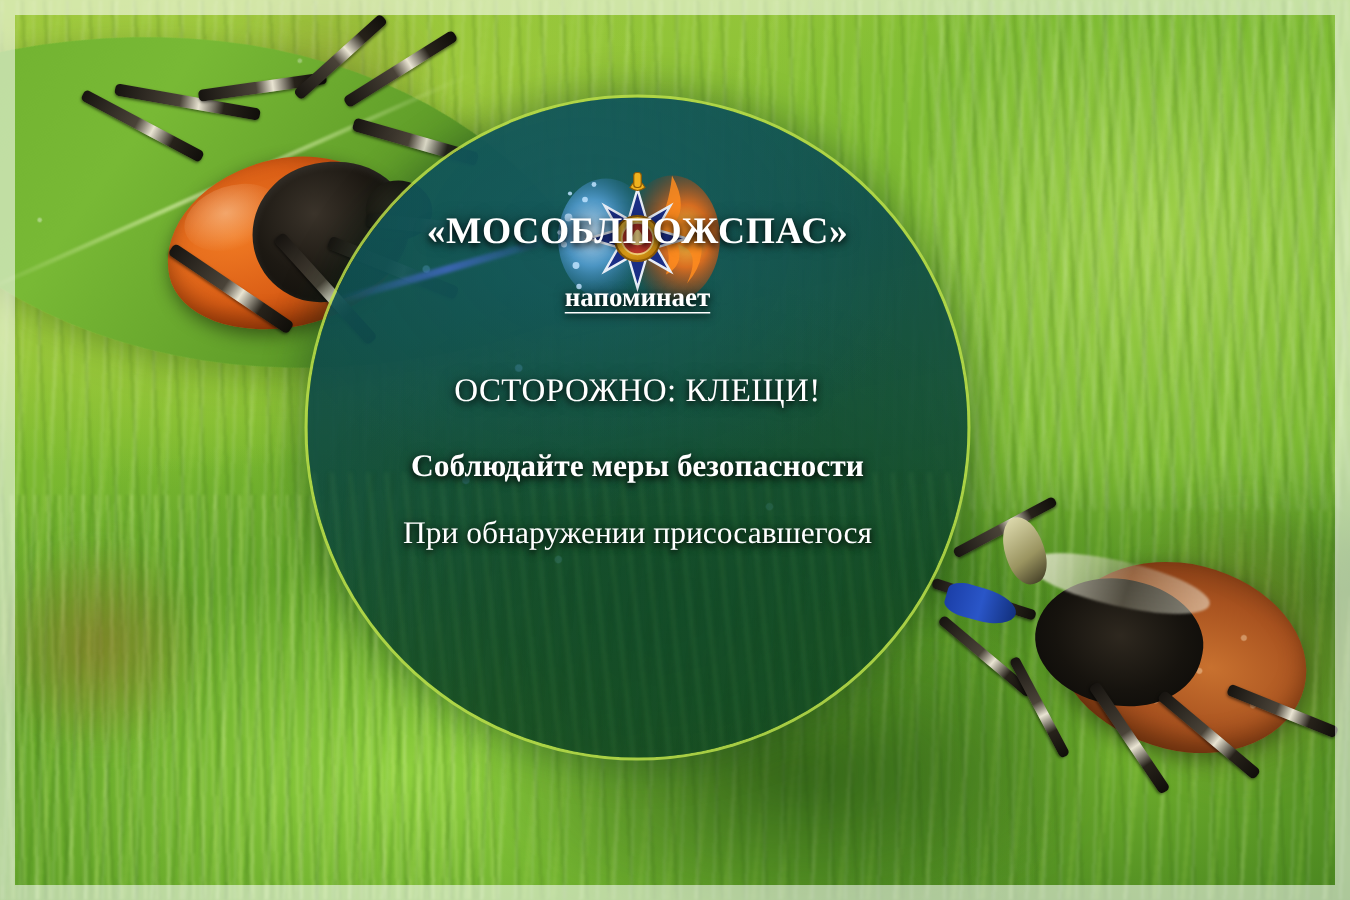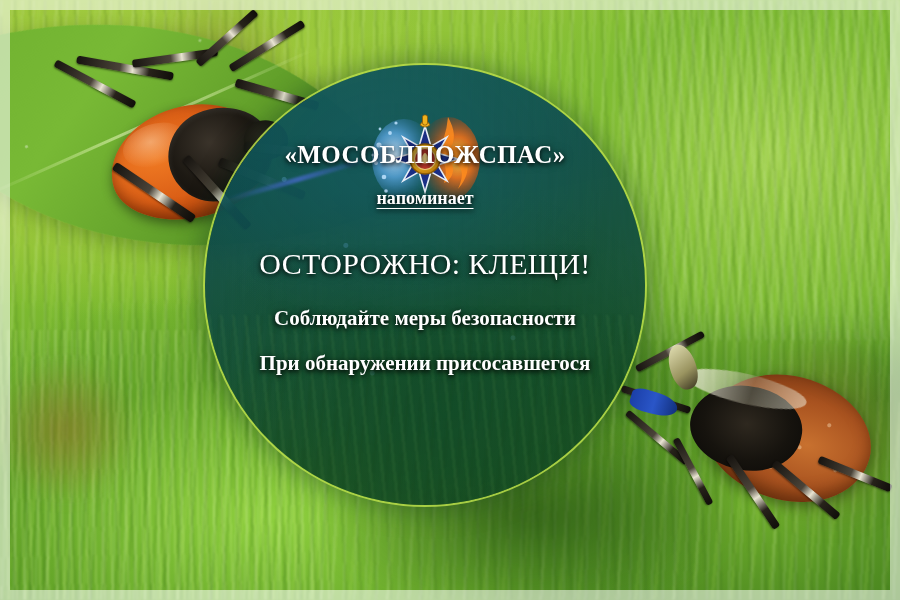--- a/index.html
+++ b/index.html
@@ -153,25 +153,25 @@
           width:110px;height:96px;}
 
   
   .content{position:absolute;left:-18px;top:0;width:476px;
            text-align:center;color:#fff;}
   .org{margin-top:76px;font-size:25px;font-weight:700;letter-spacing:.4px;
        text-shadow:0 2px 4px rgba(0,0,0,.85), 0 0 10px rgba(0,0,0,.5);}
   .reminds{margin-top:19px;font-size:18px;font-weight:700;text-decoration:underline;
        text-underline-offset:4px;
        text-shadow:0 2px 4px rgba(0,0,0,.85), 0 0 8px rgba(0,0,0,.5);}
-  .warn{margin-top:38px;font-size:30px;letter-spacing:.3px;
+  .warn{margin-top:38px;font-size:22px;letter-spacing:.3px;
        text-shadow:0 2px 4px rgba(0,0,0,.85), 0 0 10px rgba(0,0,0,.5);}
   .adv{margin-top:24px;font-size:21px;font-weight:700;line-height:1.28;
        text-shadow:0 2px 4px rgba(0,0,0,.85), 0 0 8px rgba(0,0,0,.5);}
-  .adv2{margin-top:18px;font-size:21px;font-weight:700;line-height:1.32;
+  .adv2{margin-top:18px;font-size:21px;font-weight:400;line-height:1.32;
        text-shadow:0 2px 4px rgba(0,0,0,.85), 0 0 8px rgba(0,0,0,.5);}
   .adv .l1,.adv2 .l1{font-size:21px;}
   .adv .l2,.adv2 .l2,.adv2 .l3{font-size:20px;}
 
   
   .frame{position:absolute;inset:0;pointer-events:none;
          border:10px solid rgba(255,255,255,.55);}
 </style>
 </head>
 <body>

